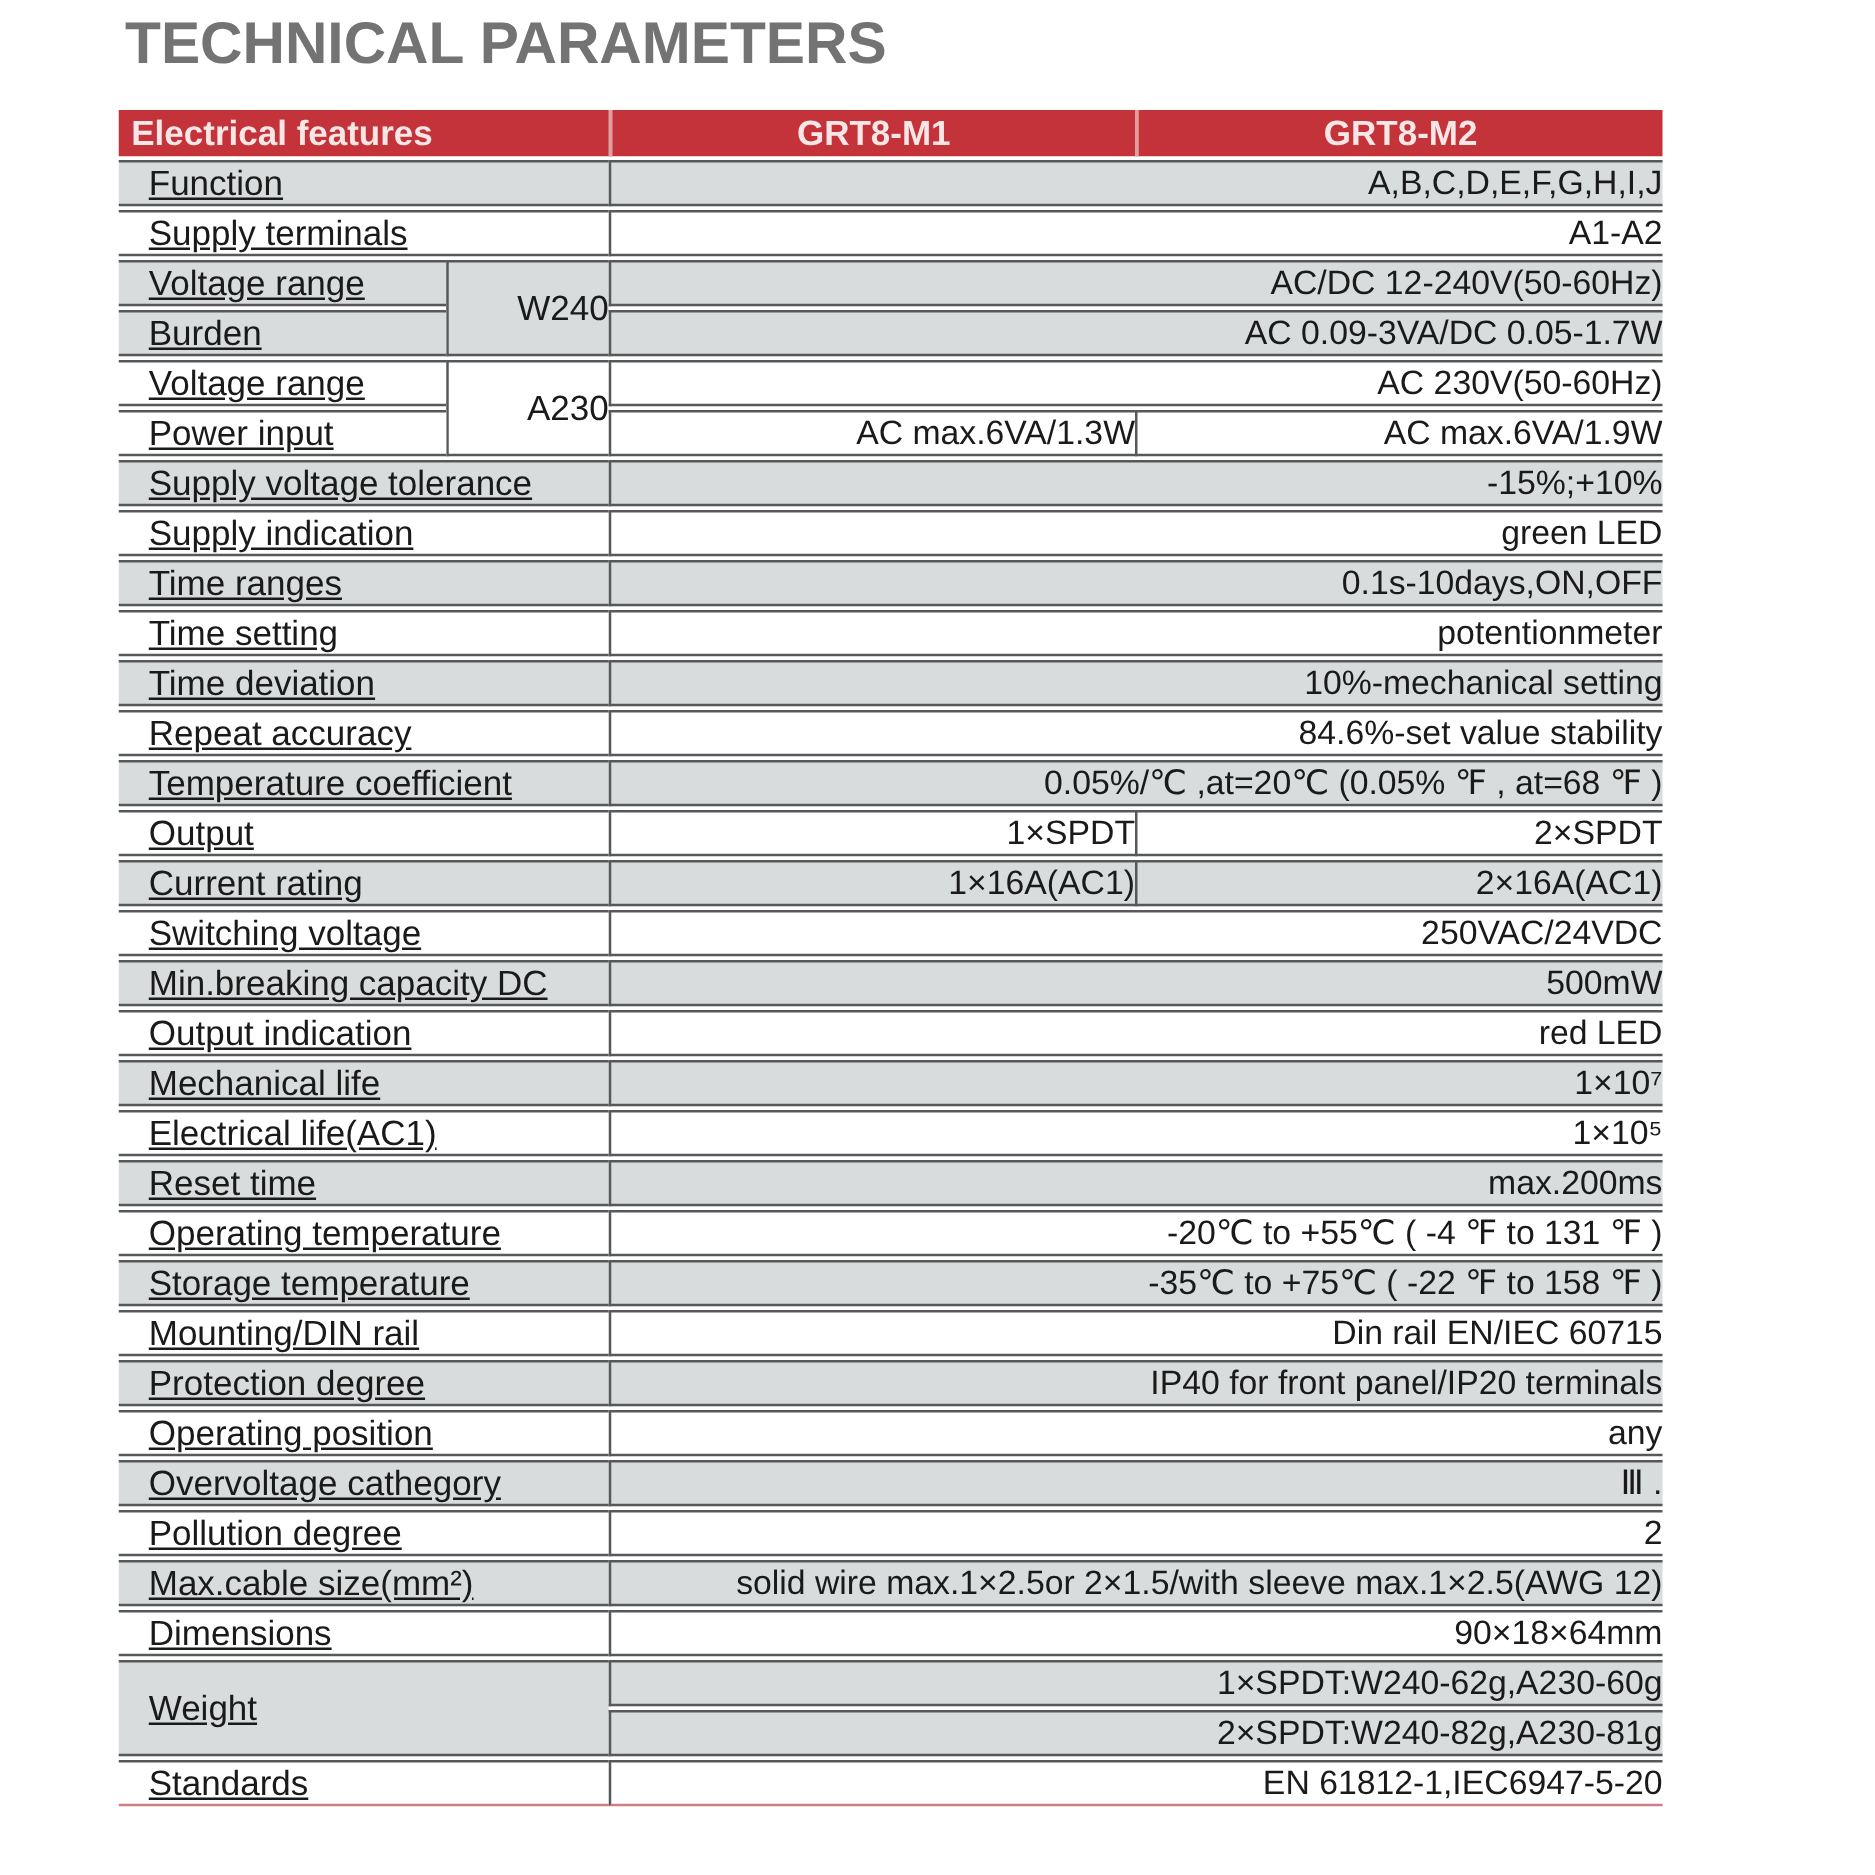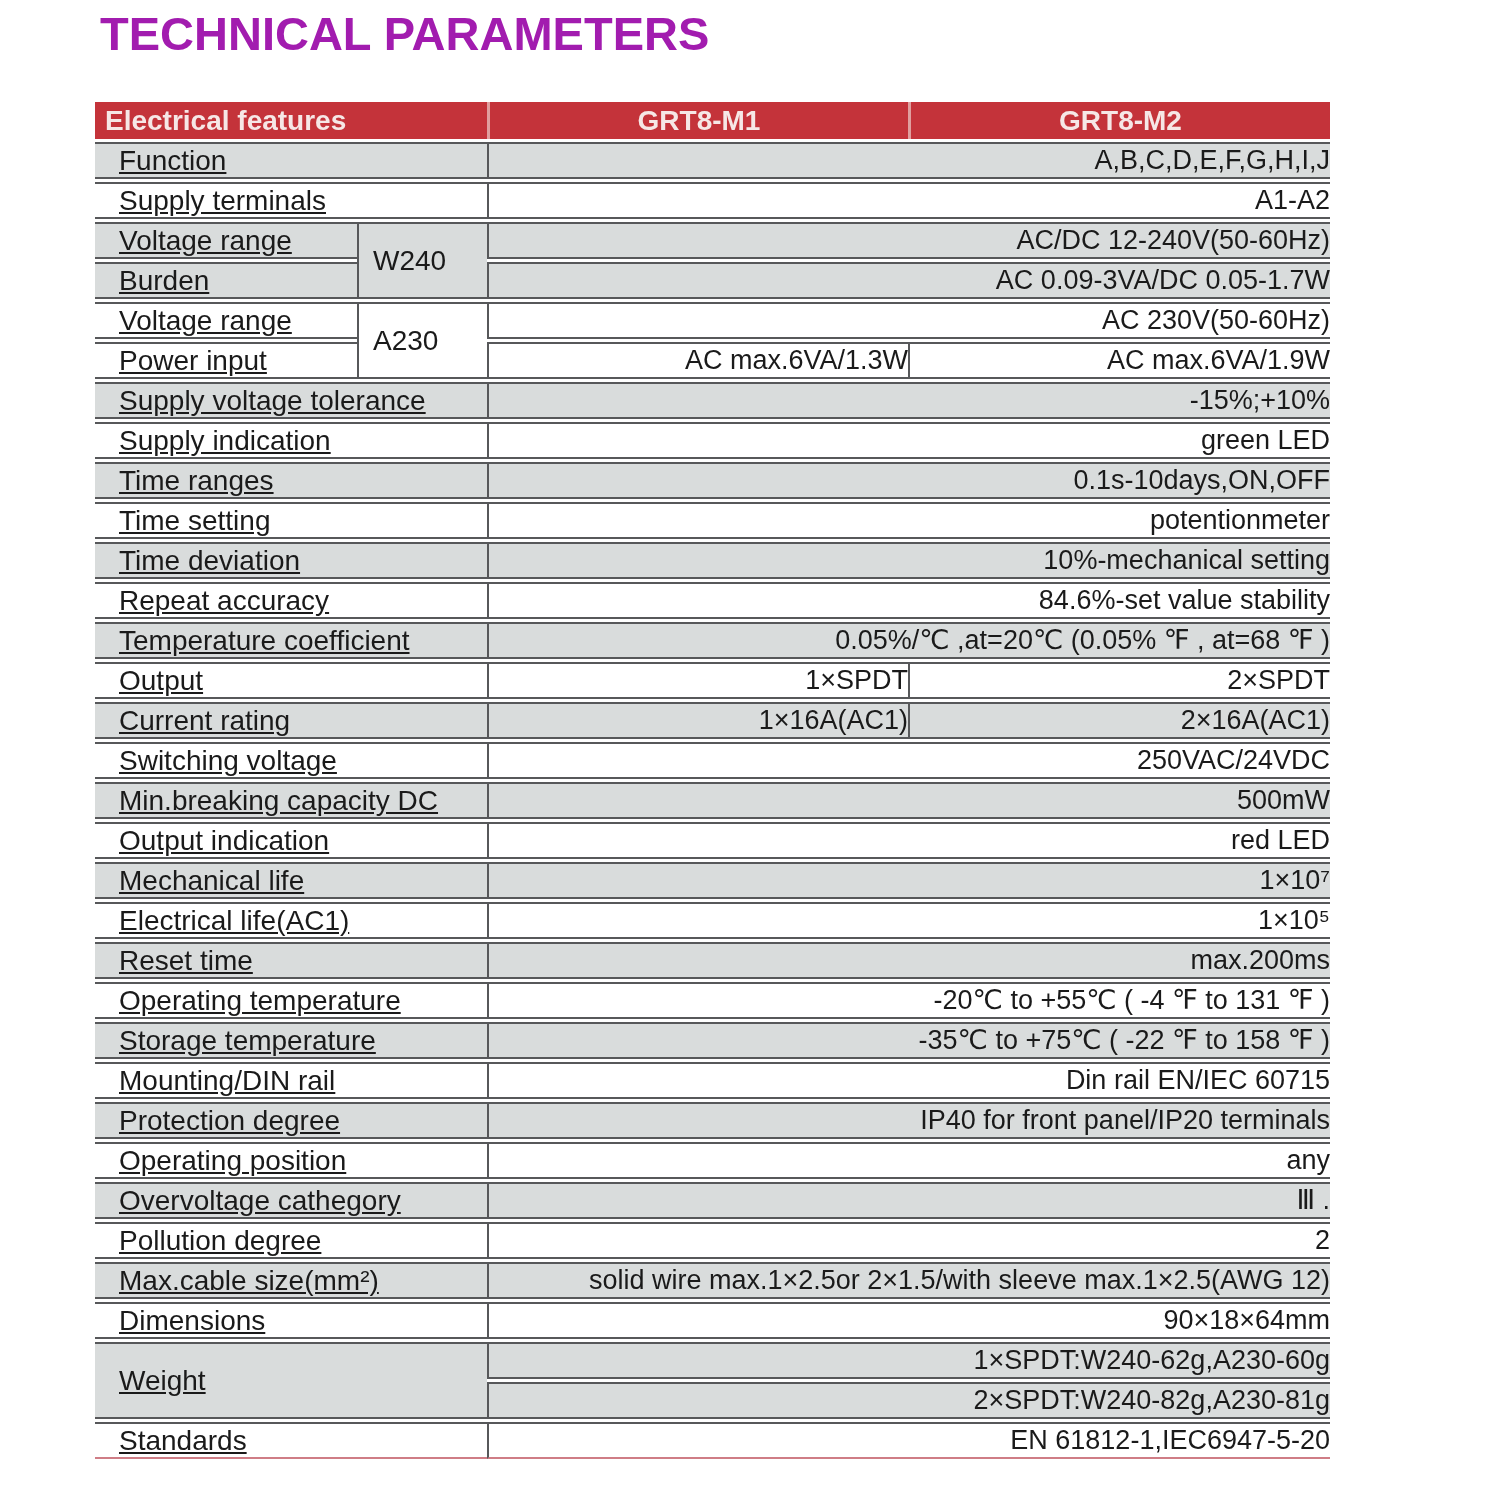--- a/index.html
+++ b/index.html
@@ -2,40 +2,40 @@
 <html><head>
 <meta charset="utf-8">
 <style>
   html,body{margin:0;padding:0;background:#fff;}
   .page{
     position:relative;width:1500px;height:1500px;background:#ffffff;
     font-family:"Liberation Sans","DejaVu Sans",sans-serif;overflow:hidden;
   }
   .title{
     position:absolute;left:100px;top:6px;margin:0;
-    font-size:47px;font-weight:800;letter-spacing:0px;color:#a21caf;
+    font-size:47px;font-weight:800;letter-spacing:0px;color:#737373;
   }
   table.spec{
-    position:absolute;left:95px;top:99px;width:1235px;
+    position:absolute;left:95px;top:85px;width:1235px;
     border-collapse:separate;border-spacing:0 3px;table-layout:fixed;
   }
   col.c1{width:262px;} col.c2{width:130px;} col.c3{width:421px;} col.c4{width:422px;}
   th{
     height:37px;background:#c4333a;color:#f6e7e6;font-weight:600;
     font-size:28px;padding:0;
   }
   th.feat{text-align:left;padding-left:10px;}
   th.hd{border-left:3px solid #e09f9f;margin-top:45px;}
   td{
     height:33px;padding:0;font-size:28px;color:#1a1a1a;line-height:33px;
     border-top:2px solid #57585a;border-bottom:2px solid #57585a;
     white-space:nowrap;overflow:hidden;
   }
   td.lbl{text-align:left;padding-left:24px;text-decoration:underline;}
-  td.sub{text-align:left;padding-left:14px;border-left:2px solid #57585a;}
+  td.sub{text-align:right;padding-left:14px;border-left:2px solid #57585a;}
   td.val{text-align:right;font-size:27px;}
   td.vd{border-left:2px solid #57585a;}
   td.dv{border-left:2px solid #57585a;}
   tr.g td{background:#d9dcdc;}
   tr.w td{background:#ffffff;}
   tr.last td{border-bottom:2px solid #cf7d86;}
 </style>
 </head>
 <body>
 

